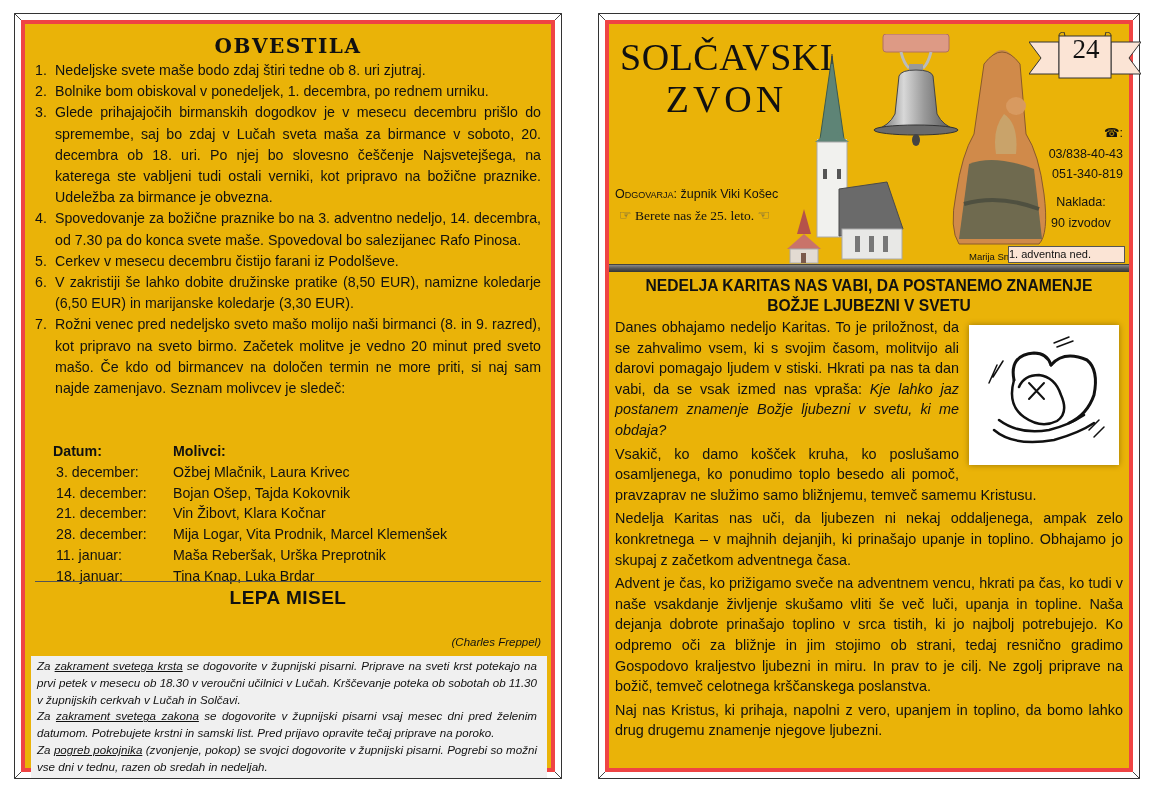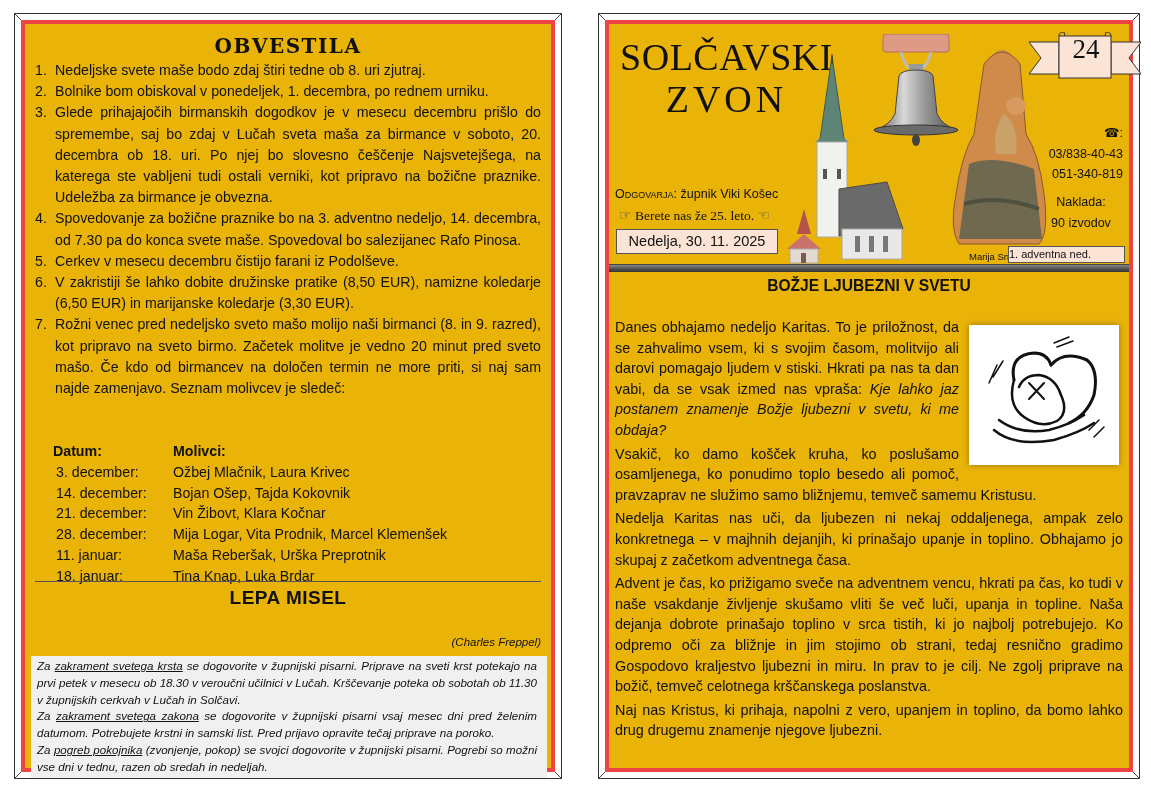--- a/index.html
+++ b/index.html
@@ -285,21 +285,20 @@
     <div class="masthead-title">
       <span>SOLČAVSKI</span>
       <span class="l2">ZVON</span>
     </div>
     <div class="odgovarja">
       <span class="sc">Odgovarja:</span><span> župnik Viki Košec</span>
     </div>
     <div class="berete">
       <span class="hand">☞</span><span> Berete nas že 25. leto. </span><span class="hand">☜</span>
     </div>
-    <div class="date-box">Nedelja, 30. 11. 2025</div>
 
     <svg class="illus" style="left:178px; top:30px;" width="118" height="210" viewBox="0 0 118 210">
 
       <polygon points="45,2 33,85 57,85" fill="#5e8476" stroke="#3c5a50" stroke-width="1"></polygon>
       <line x1="45" y1="0" x2="45" y2="10" stroke="#333"></line>
       <polygon points="30,85 60,85 60,88 30,88" fill="#cfcfcf"></polygon>
       <circle cx="38" cy="100" r="4" fill="#c9a85a"></circle>
       <circle cx="52" cy="100" r="4" fill="#c9a85a"></circle>
       <polygon points="28,88 45,75 62,88" fill="#5e8476"></polygon>
       <rect x="30" y="88" width="30" height="95" fill="#f1f1ee" stroke="#aaa"></rect>
@@ -361,20 +360,21 @@
     <div class="naklada">
       <div>Naklada:</div>
       <div>90 izvodov</div>
     </div>
     <div class="statue-caption">Marija Snežna</div>
     <div class="advent-box">1. adventna ned.</div>
 
     <div class="divider-bar"></div>
 
     <div class="article-title">
+      <div>NEDELJA KARITAS NAS VABI, DA POSTANEMO ZNAMENJE</div>
       <div>BOŽJE LJUBEZNI V SVETU</div>
     </div>
 
     <div class="article">
       <div class="heart-img">
         <svg width="150" height="140" viewBox="0 0 150 140">
           <g fill="none" stroke="#111" stroke-linecap="round">
             <path d="M45 55 Q40 30 65 28 Q78 28 82 40" stroke-width="3"></path>
             <path d="M82 40 Q95 25 118 35 Q130 45 125 70 Q118 90 100 98" stroke-width="3"></path>
             <path d="M45 55 Q38 80 55 92 Q72 104 88 96 Q100 88 92 70 Q86 52 70 50 Q55 50 50 62" stroke-width="2.5"></path>

